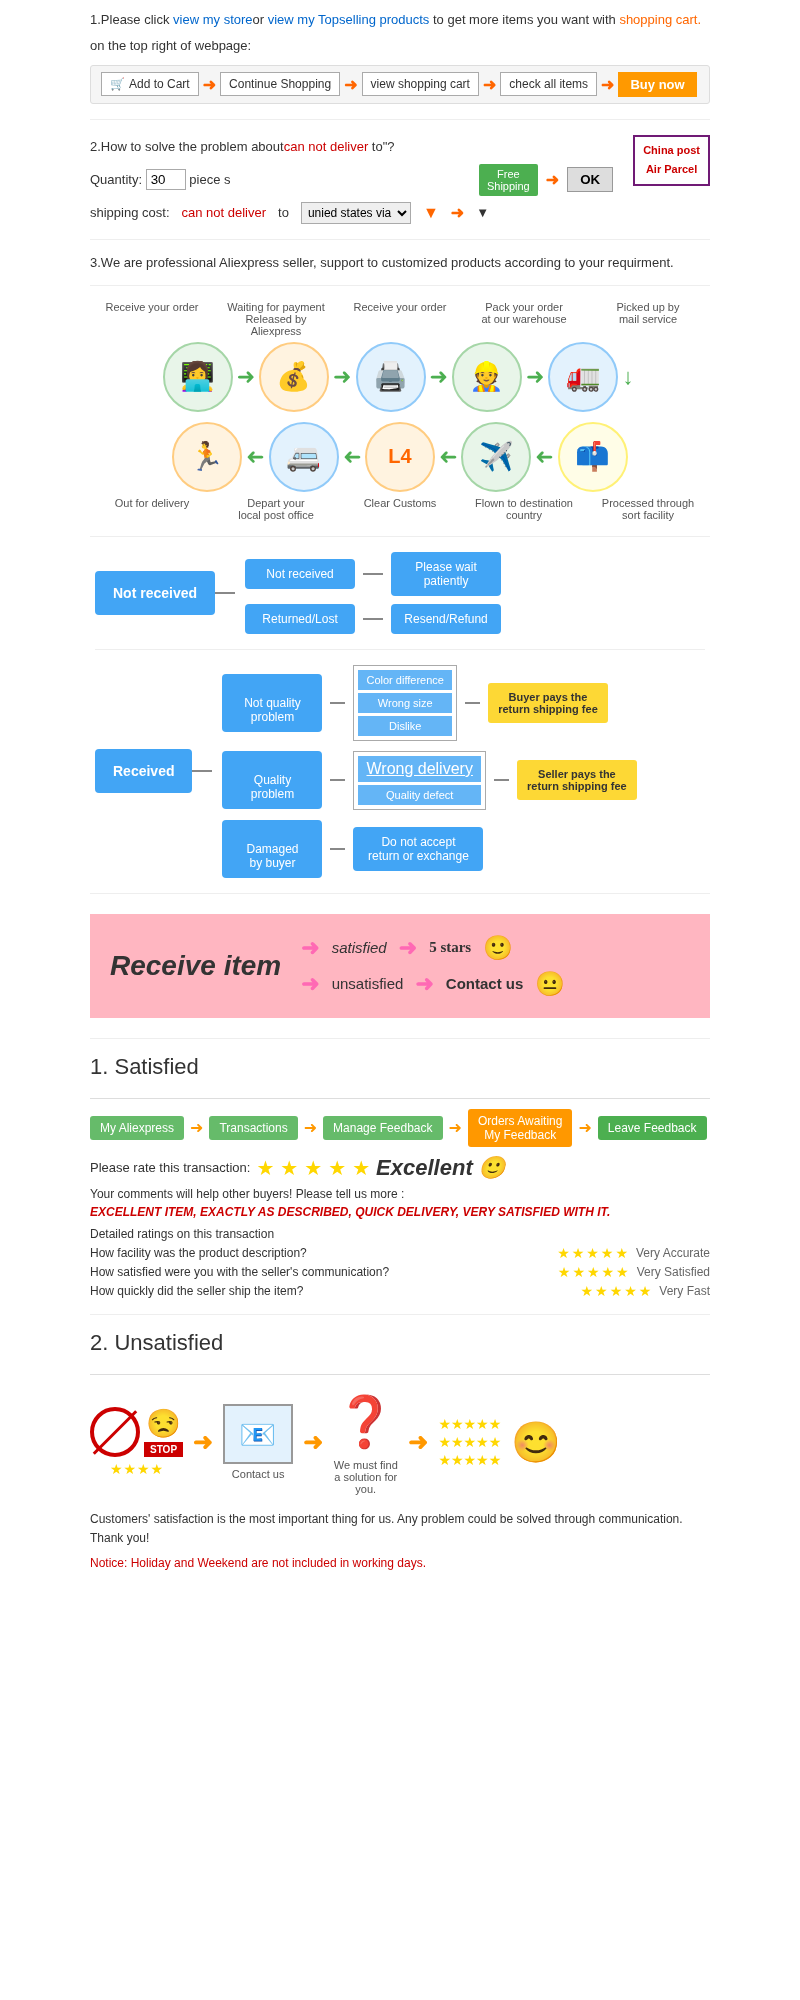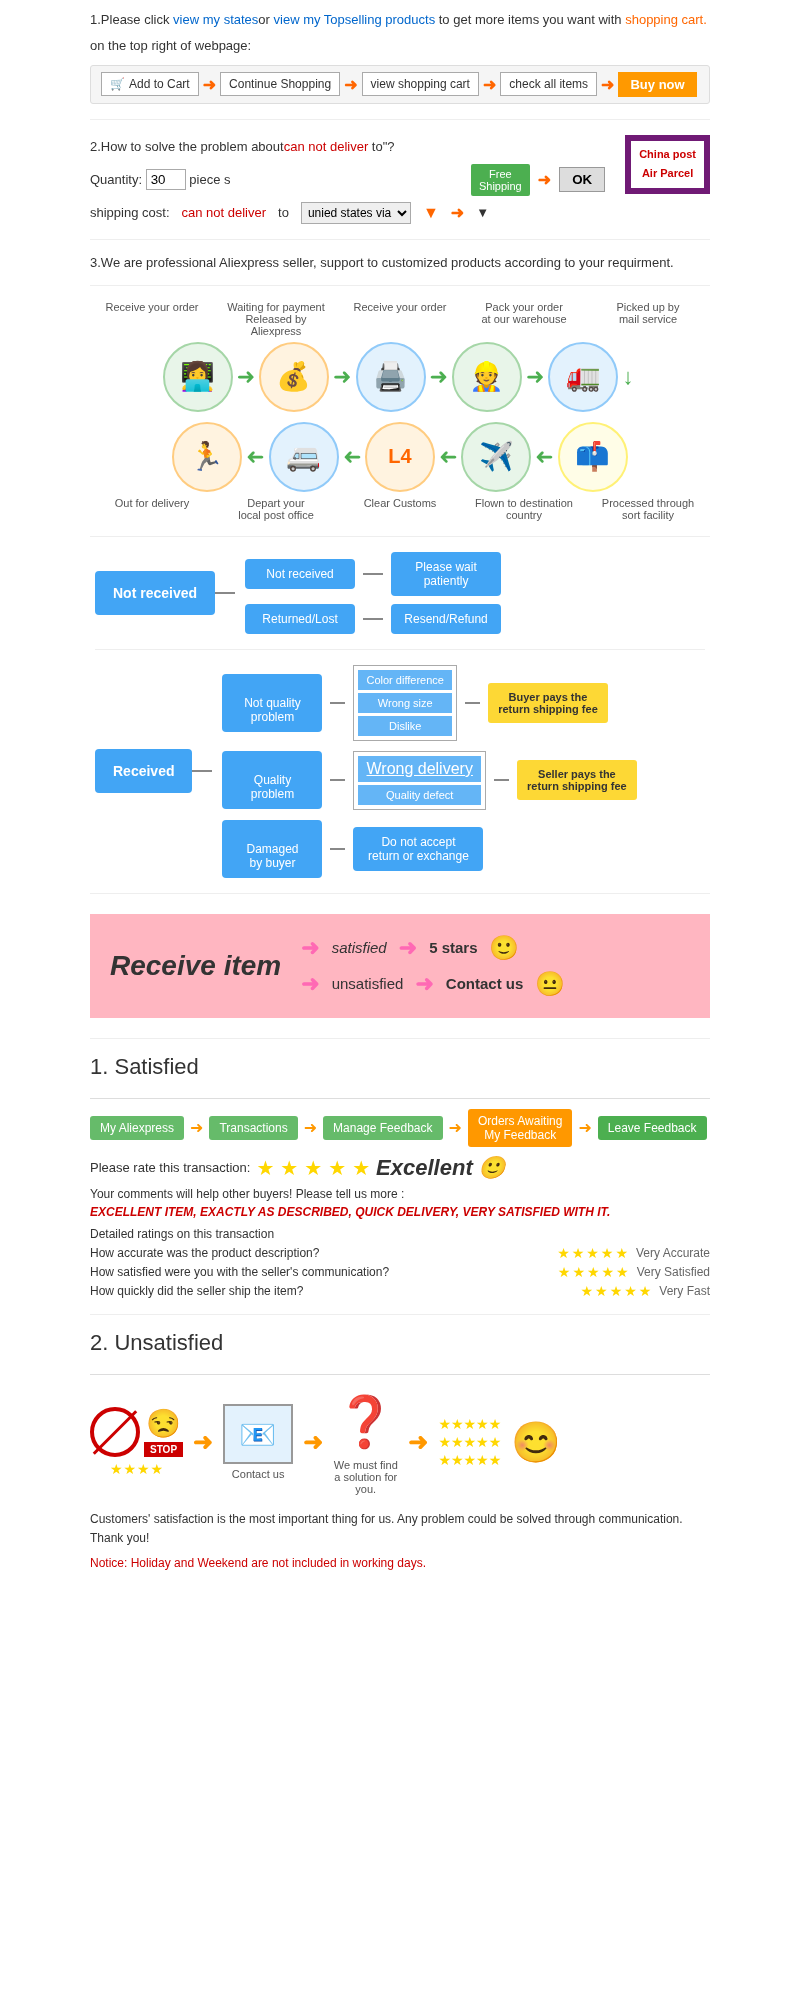--- a/index.html
+++ b/index.html
@@ -75,21 +75,21 @@
     
     .diag-container { margin: 15px 5px; }
   </style>
 </head>
 <body>
 
 <div class="page">
 
   <div class="section1">
     <p>
-      <span>1.Please click </span><span class="link-blue">view my states</span><span>or </span><span class="link-blue">view my Topselling products</span><span> to get more items you want with </span><span class="link-orange">shopping cart.</span>
+      <span>1.Please click </span><span class="link-blue">view my store</span><span>or </span><span class="link-blue">view my Topselling products</span><span> to get more items you want with </span><span class="link-orange">shopping cart.</span>
     </p>
     <p style="margin: 5px 0;">on the top right of webpage:</p>
     <div class="shopping-cart-steps">
       <div class="cart-btn">
         <span>🛒</span>
         <span>Add to Cart</span>
       </div>
       <span class="arrow-orange">➜</span>
       <div class="cart-btn">
         <span>Continue Shopping</span>
@@ -105,21 +105,21 @@
       <span class="arrow-orange">➜</span>
       <button class="buy-now-btn">Buy now</button>
     </div>
   </div>
 
   <hr class="divider">
 
   <div class="section2">
     <p>
       <span>2.How to solve the problem about</span><span class="red-text">can not deliver</span><span> to"?</span>
-      <span style="float:right; border: 6px solid #701a75; padding: 4px 8px; text-align: center; font-size: 11px; color: #cc0000; font-weight: bold; margin-left: 20px;">
+      <span style="float:right; border: 2px solid #701a75; padding: 4px 8px; text-align: center; font-size: 11px; color: #cc0000; font-weight: bold; margin-left: 20px;">
         <span>China post</span><br>
         <span>Air Parcel</span>
       </span>
     </p>
     <div style="display: flex; align-items: center; gap: 2px; margin: 6px 0;">
       <div style="flex: 0 0 auto;">
         <span>Quantity:</span>
         <input class="qty-input" type="text" value="30" style="">
         <span>piece s</span>
       </div>
@@ -314,21 +314,21 @@
 
   <div class="receive-section">
     <div>
       <span class="receive-title">Receive item</span>
     </div>
     <div style="display:flex; flex-direction:column; gap:8px;">
       <div style="display:flex; align-items:center; gap:12px;">
         <span style="color:#FF69B4; font-size:22px; font-weight:bold;">➜</span>
         <span style="font-size:15px;font-style:italic;">satisfied</span>
         <span style="color:#FF69B4; font-size:22px; font-weight:bold;">➜</span>
-        <span style="font-size:15px; font-weight:bold;">5 stars</span>
+        <span style="font-size:15px; font-weight:bold;font-family:Liberation Serif, serif;">5 stars</span>
         <span style="font-size:24px;">🙂</span>
       </div>
       <div style="display:flex; align-items:center; gap:12px;">
         <span style="color:#FF69B4; font-size:22px; font-weight:bold;">➜</span>
         <span style="font-size:15px;">unsatisfied</span>
         <span style="color:#FF69B4; font-size:22px; font-weight:bold;">➜</span>
         <span style="font-size:15px; font-weight:bold;">Contact us</span>
         <span style="font-size:24px;">😐</span>
       </div>
     </div>
@@ -374,21 +374,21 @@
         <span>🙂</span>
       </span>
     </div>
 
     <p style="font-size:12px; margin: 4px 0;">Your comments will help other buyers! Please tell us more :</p>
     <p class="excellent-comment">EXCELLENT ITEM, EXACTLY AS DESCRIBED, QUICK DELIVERY, VERY SATISFIED WITH IT.</p>
 
     <div class="ratings-table">
       <p style="margin-bottom:4px;">Detailed ratings on this transaction</p>
       <div class="ratings-row">
-        <span class="ratings-left">How accurate was the product description?</span>
+        <span class="ratings-left">How facility was the product description?</span>
         <div class="ratings-stars">
           <span class="small-star">★</span>
             <span class="small-star">★</span>
             <span class="small-star">★</span>
             <span class="small-star">★</span>
             <span class="small-star">★</span>
         </div>
         <span class="ratings-label">Very Accurate</span>
       </div>
       <div class="ratings-row">

